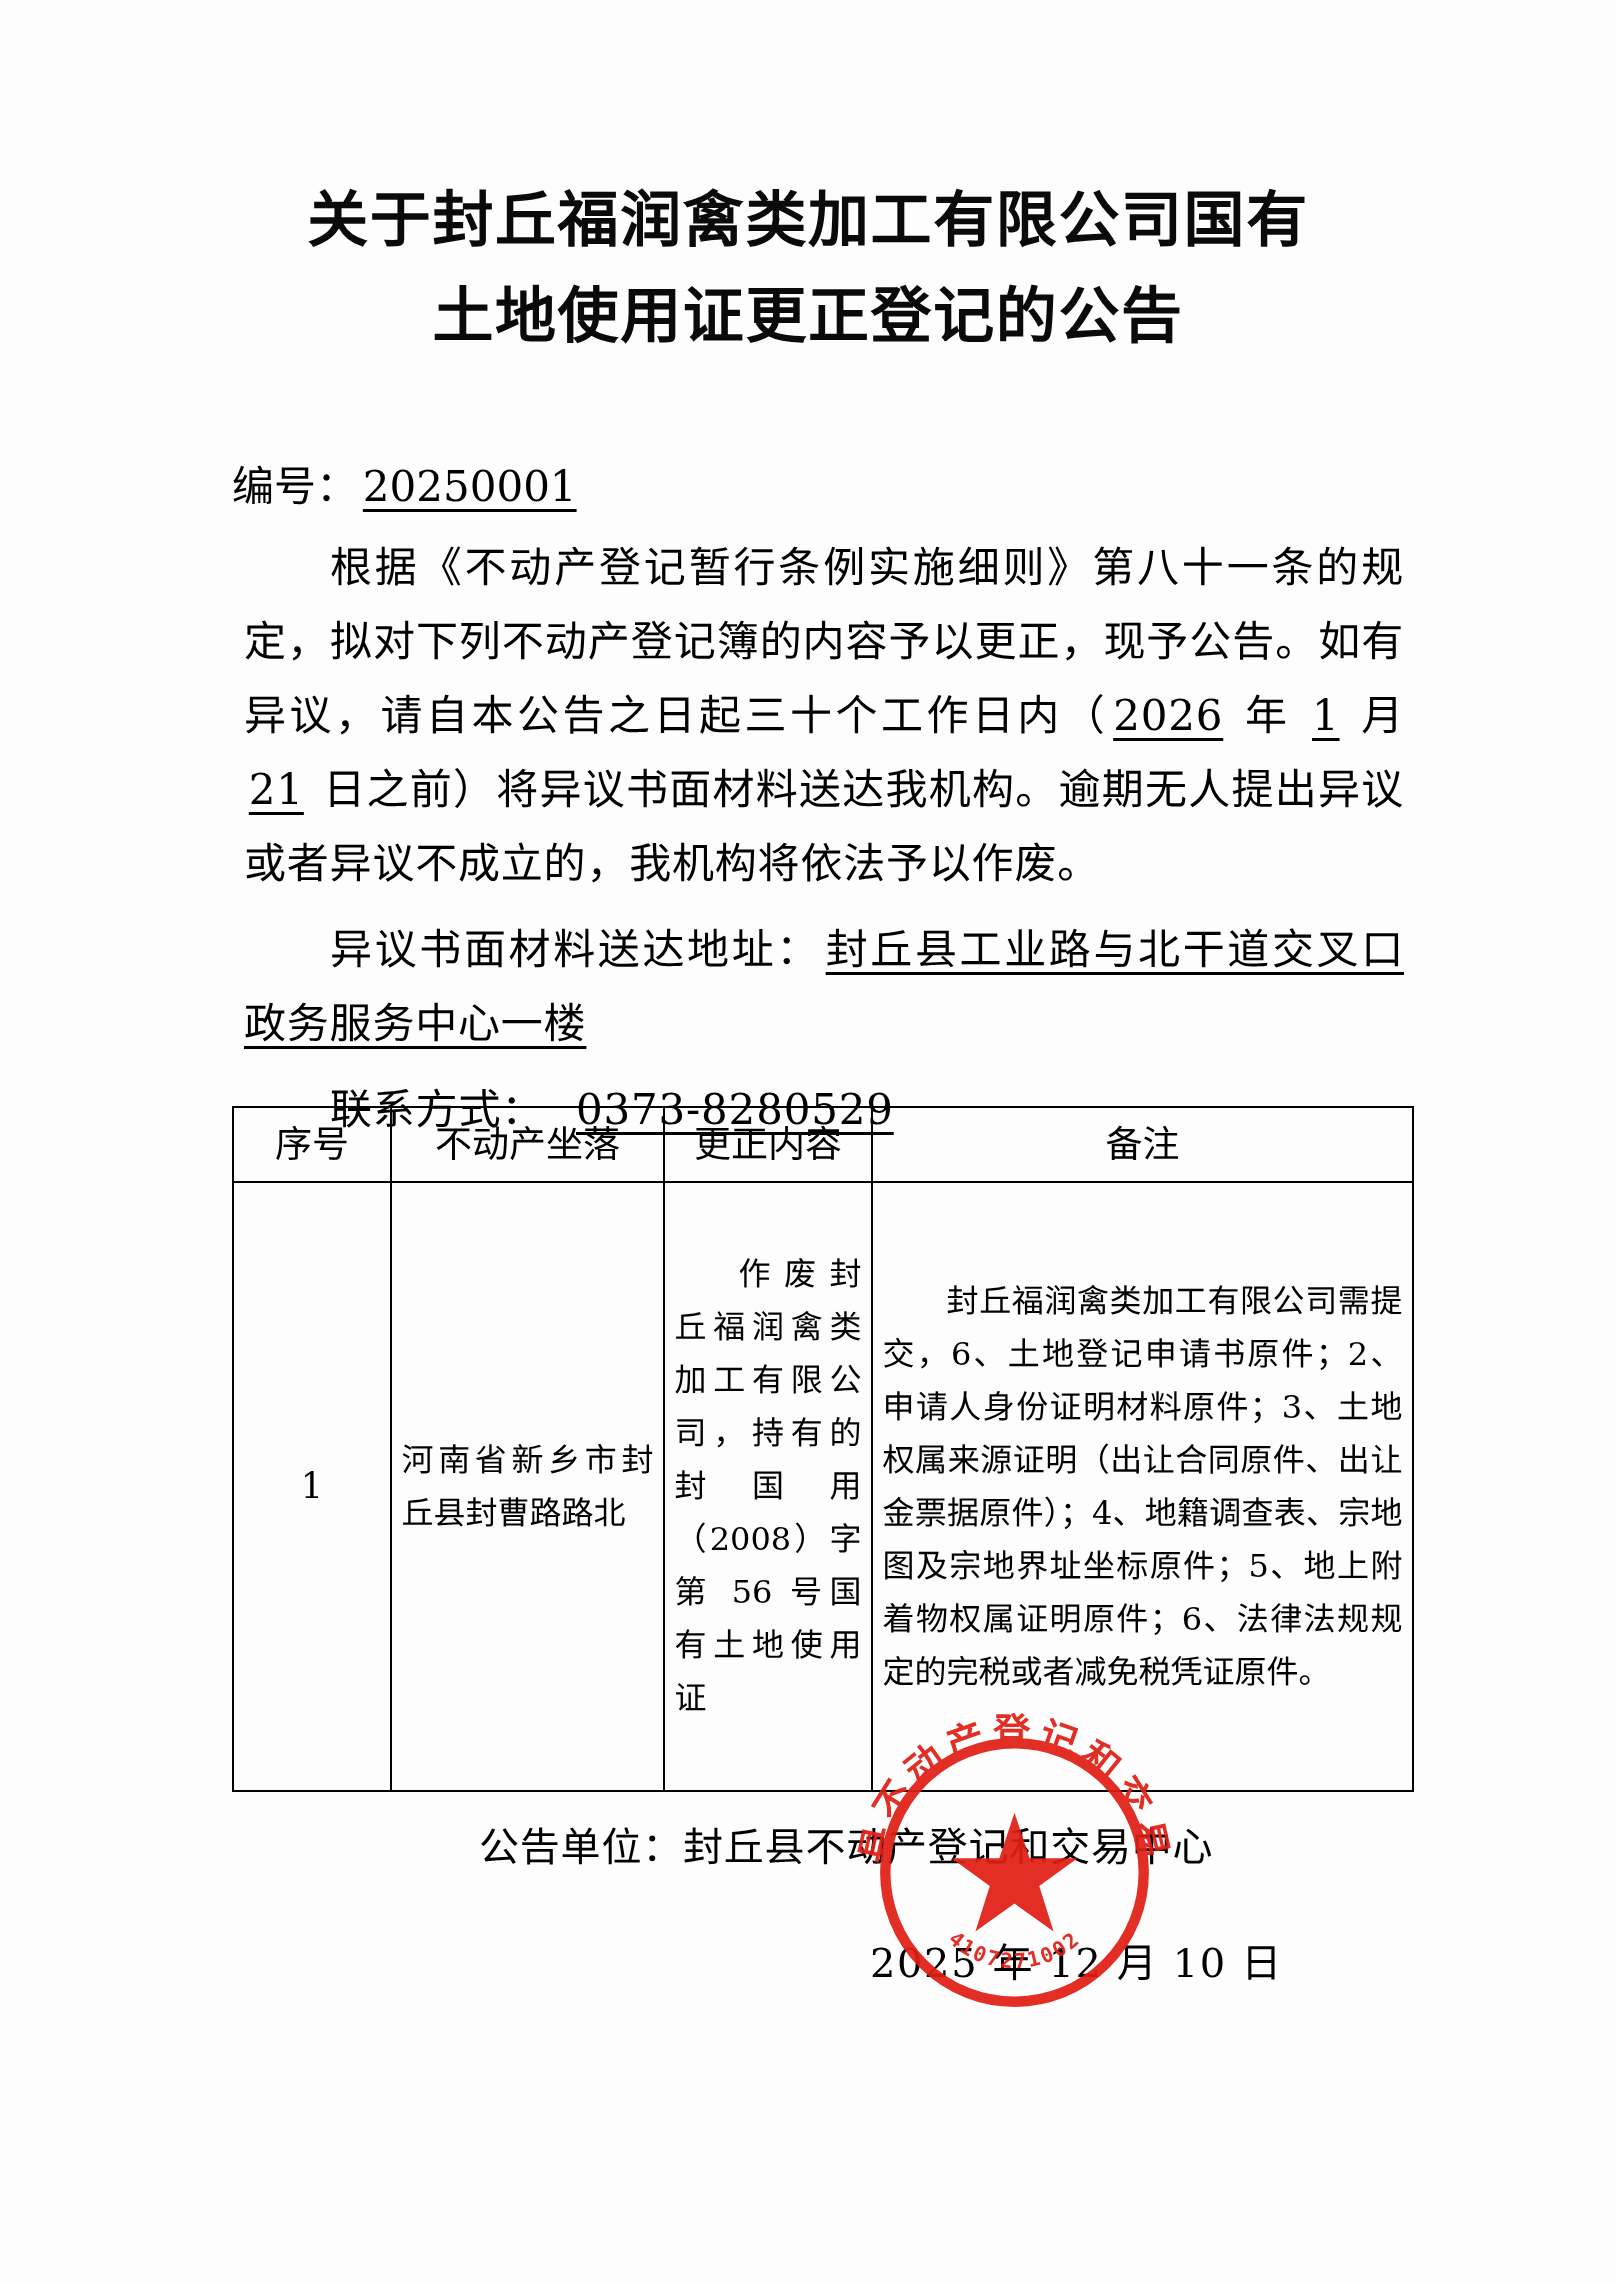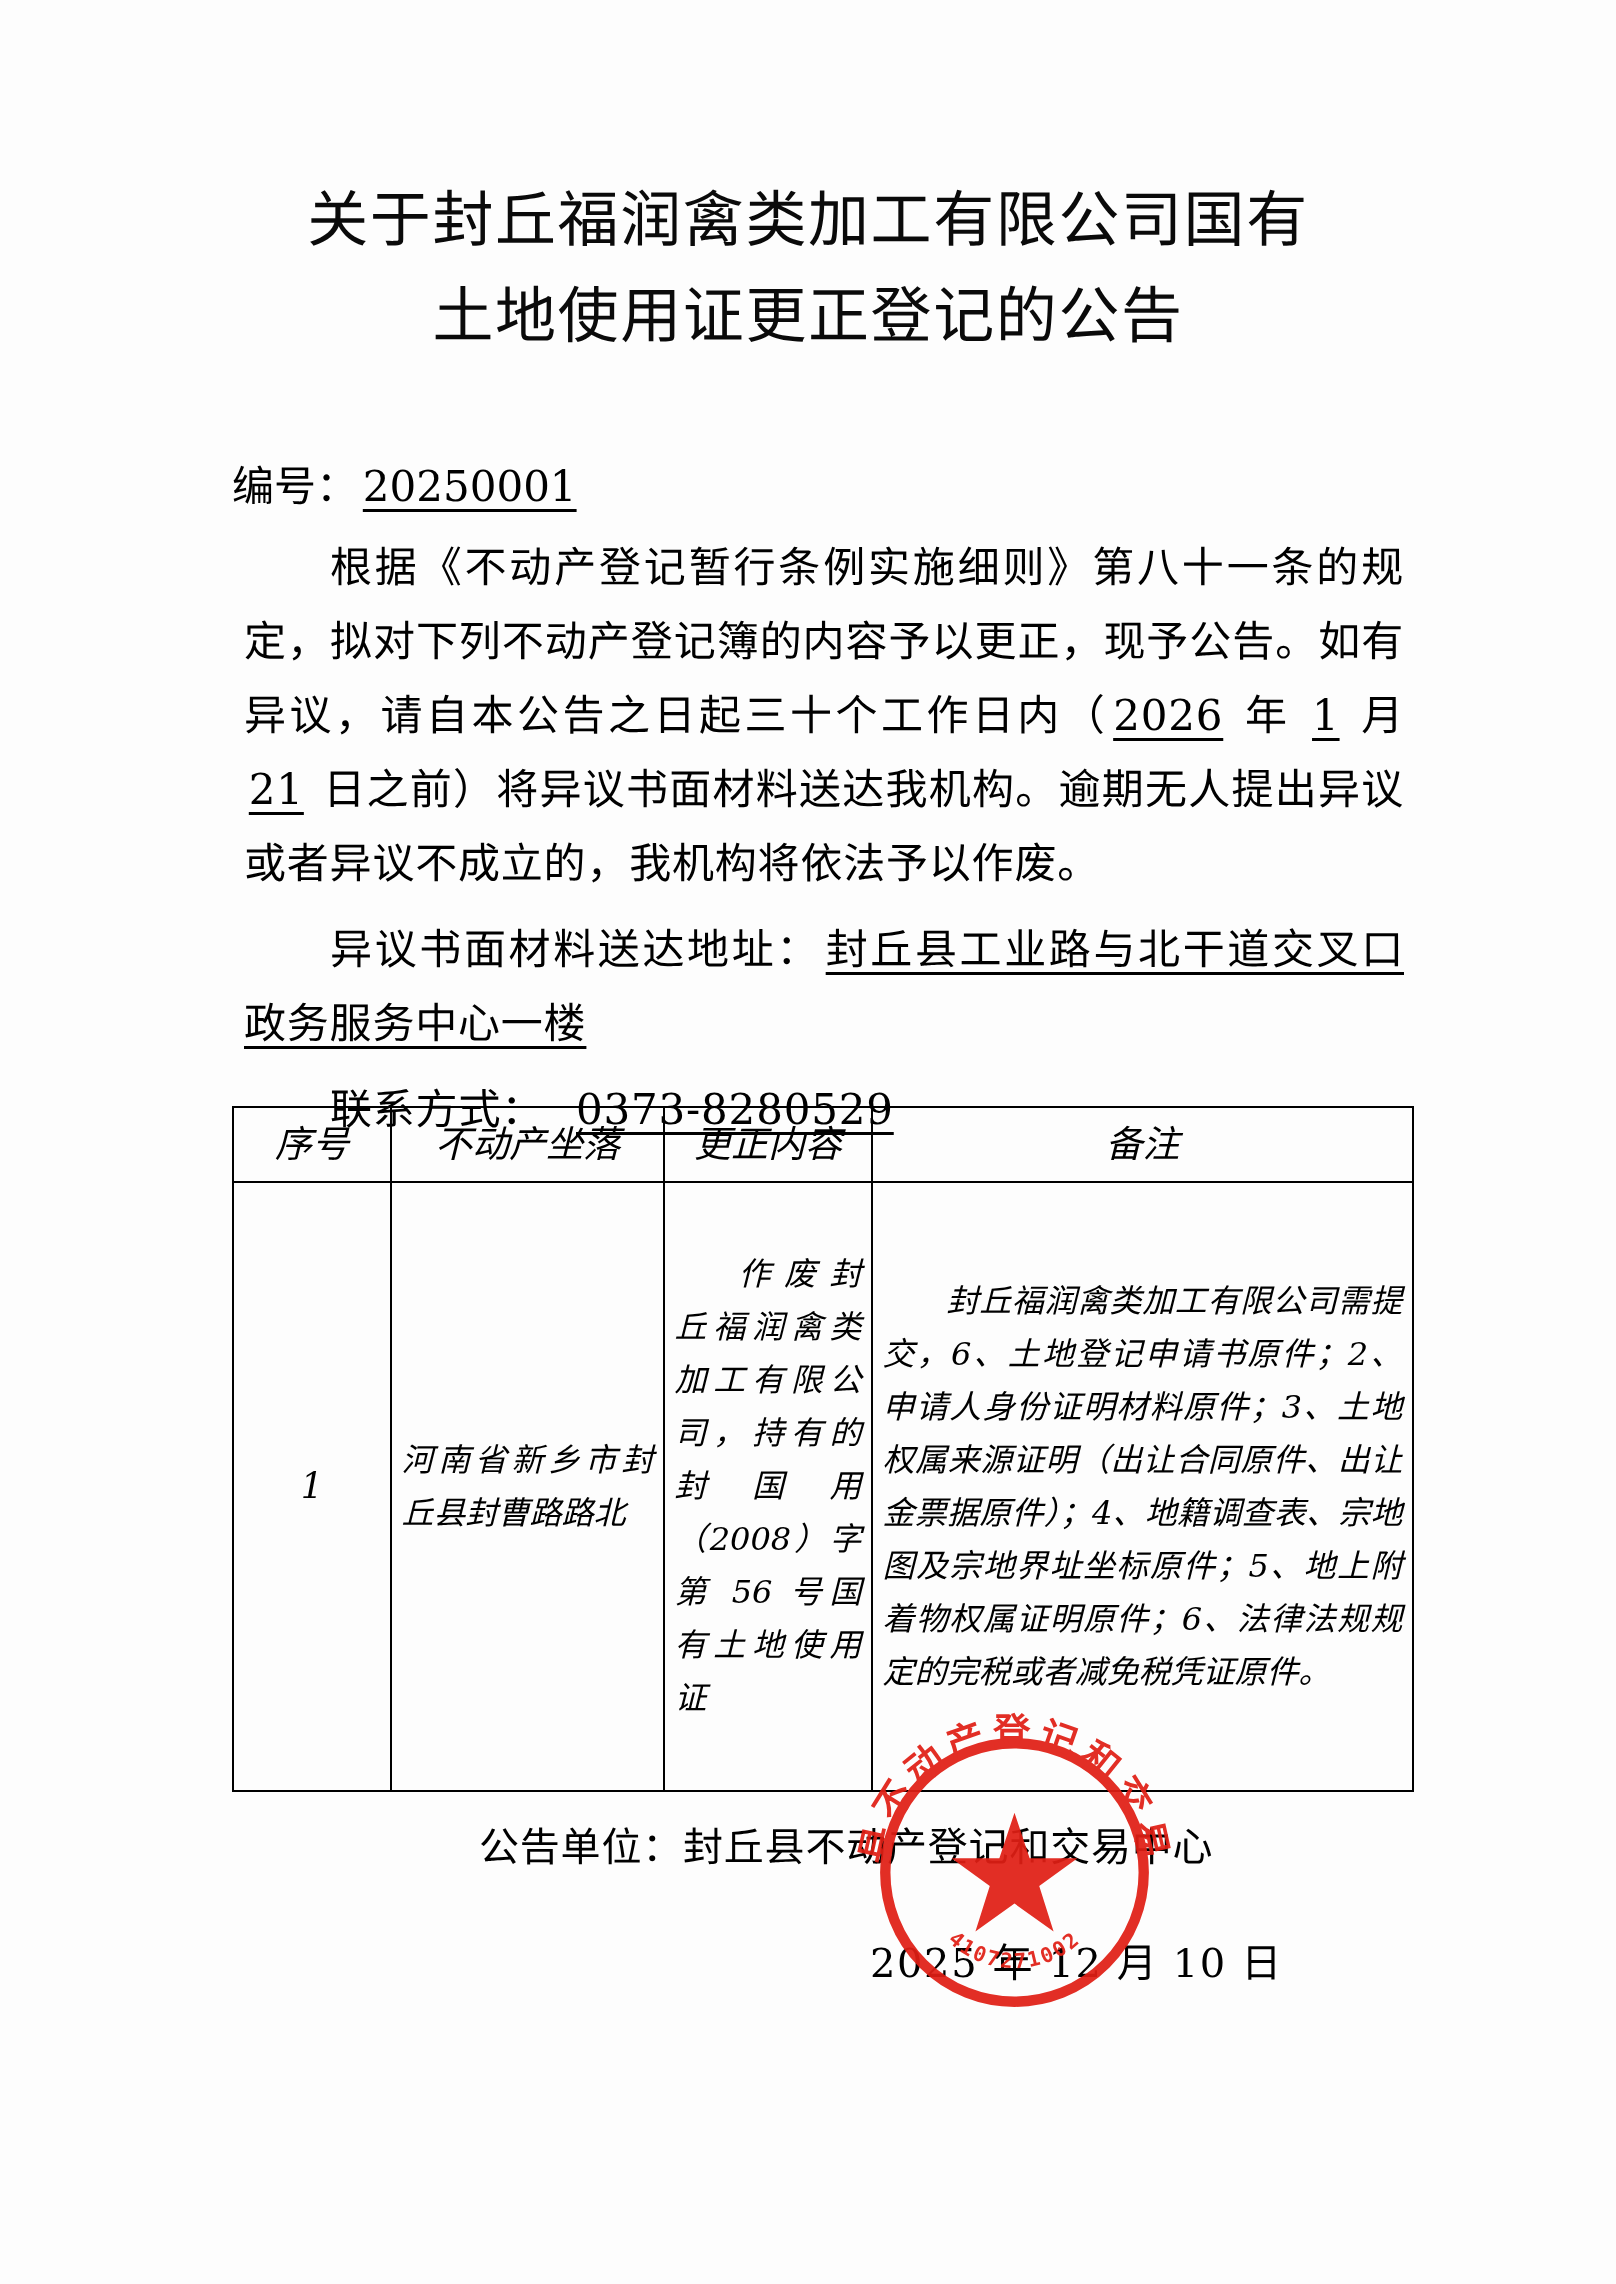--- a/index.html
+++ b/index.html
@@ -25,21 +25,21 @@
   }
 
   
   .doc-title {
     position: absolute;
     left: 0;
     top: 172px;
     width: 1616px;
     text-align: center;
     font-size: 61px;
-    font-weight: 400;
+    font-weight: 700;
     line-height: 96px;
     letter-spacing: 1.6px;
     font-family: "DejaVu Sans", "Liberation Sans", sans-serif;
     color: #0a0a0a;
   }
   .doc-title .tline { display: block; }
 
   
   .number-row {
     position: absolute;
@@ -80,21 +80,20 @@
 
   
   .notice-table {
     position: absolute;
     left: 232px;
     top: 1106px;
     width: 1180px;
     border-collapse: collapse;
     table-layout: fixed;
     font-size: 29.5px;
-    font-style: italic;
   }
   .notice-table th,
   .notice-table td {
     border: 2.4px solid #000;
     padding: 8px 9.6px;
     vertical-align: middle;
     line-height: 53px;
   }
   .notice-table thead th {
     text-align: center;

